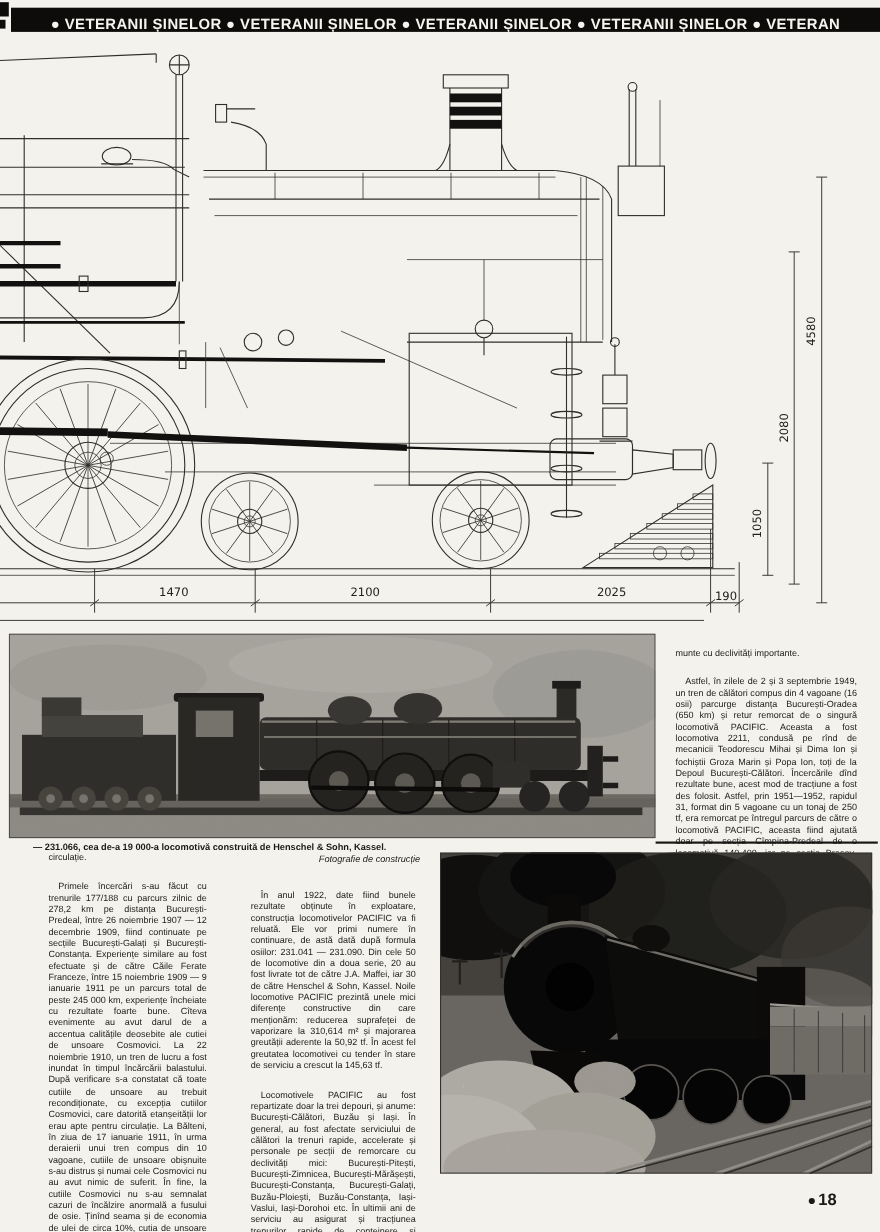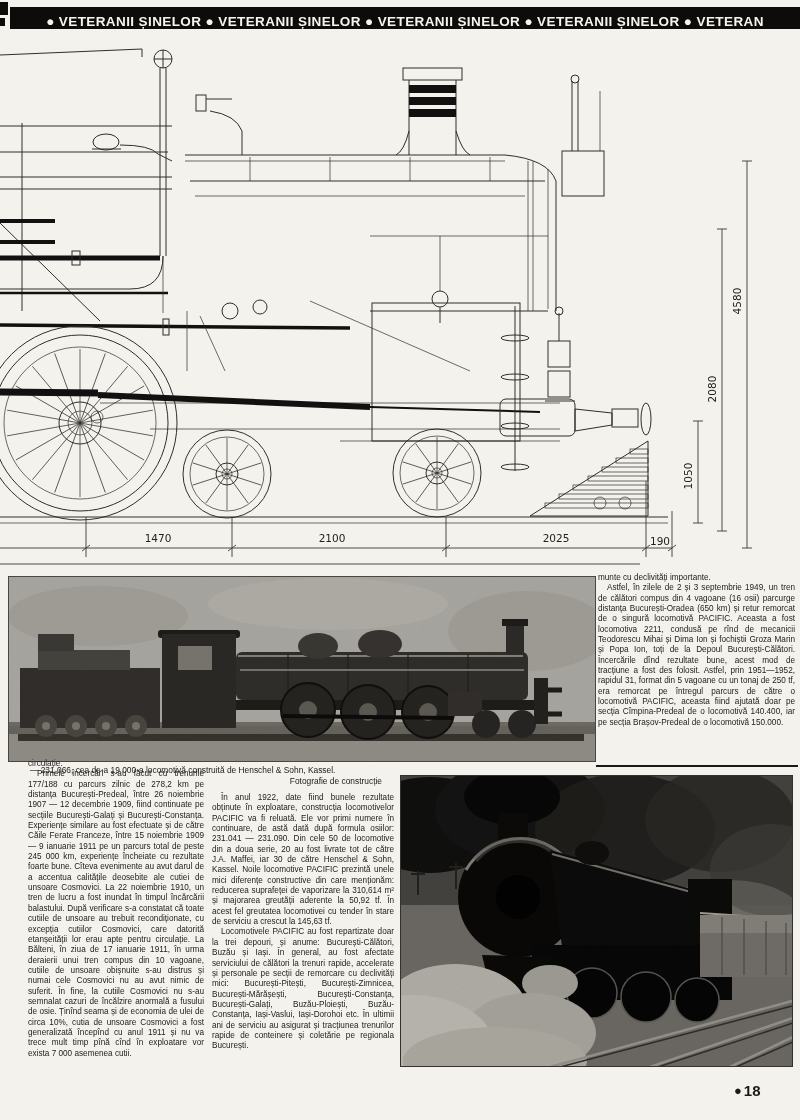--- a/index.html
+++ b/index.html
@@ -4,25 +4,25 @@
 <style>
   html,body{margin:0;padding:0;background:#888}
   .page{position:relative;width:800px;height:1120px;background:#f4f2ec;overflow:hidden;
         font-family:"Liberation Sans",sans-serif;color:#1b1a18}
   .abs{position:absolute}
   .banner{left:10px;top:7px;width:790px;height:22px;background:#0d0c0b;color:#f6f4ee;
           display:flex;align-items:flex-end;justify-content:center;font-weight:bold;
           font-size:13.5px;letter-spacing:.4px;white-space:nowrap;overflow:hidden}
   .inkblob{background:#0d0c0b}
   .col{font-size:8.2px;line-height:10.35px;text-align:justify;color:#232220}
-  .col p{margin:0;text-indent:9px}
+  .col p{margin:16px;text-indent:9px}
   .col p.cont{text-indent:0}
   .caption{width:352px}
-  .cap1{font-weight:normal;font-size:8.4px;line-height:10.5px;text-align:justify}
-  .cap2{font-size:8.4px;line-height:10.5px;text-align:right}
+  .cap1{font-weight:bold;font-size:8.4px;line-height:10.5px;text-align:justify}
+  .cap2{font-style:italic;font-size:8.4px;line-height:10.5px;text-align:right}
   .rule{background:#1a1918}
   .pageno{display:flex;align-items:center;gap:2px;font-weight:bold;font-size:15px}
   .pageno .dot{font-size:13px;line-height:1}
   #tech .ln{stroke:#2f2e2b;fill:none;stroke-width:1}
   #tech .th{stroke:#2f2e2b;fill:none;stroke-width:.7}
   #tech .bk{stroke:#12110f;fill:none}
   #tech .dim{stroke:#3a3936;fill:none;stroke-width:.9}
   #tech text{font-family:"DejaVu Sans",sans-serif;font-size:10.5px;fill:#22211f}
   svg{display:block}
 </style>

